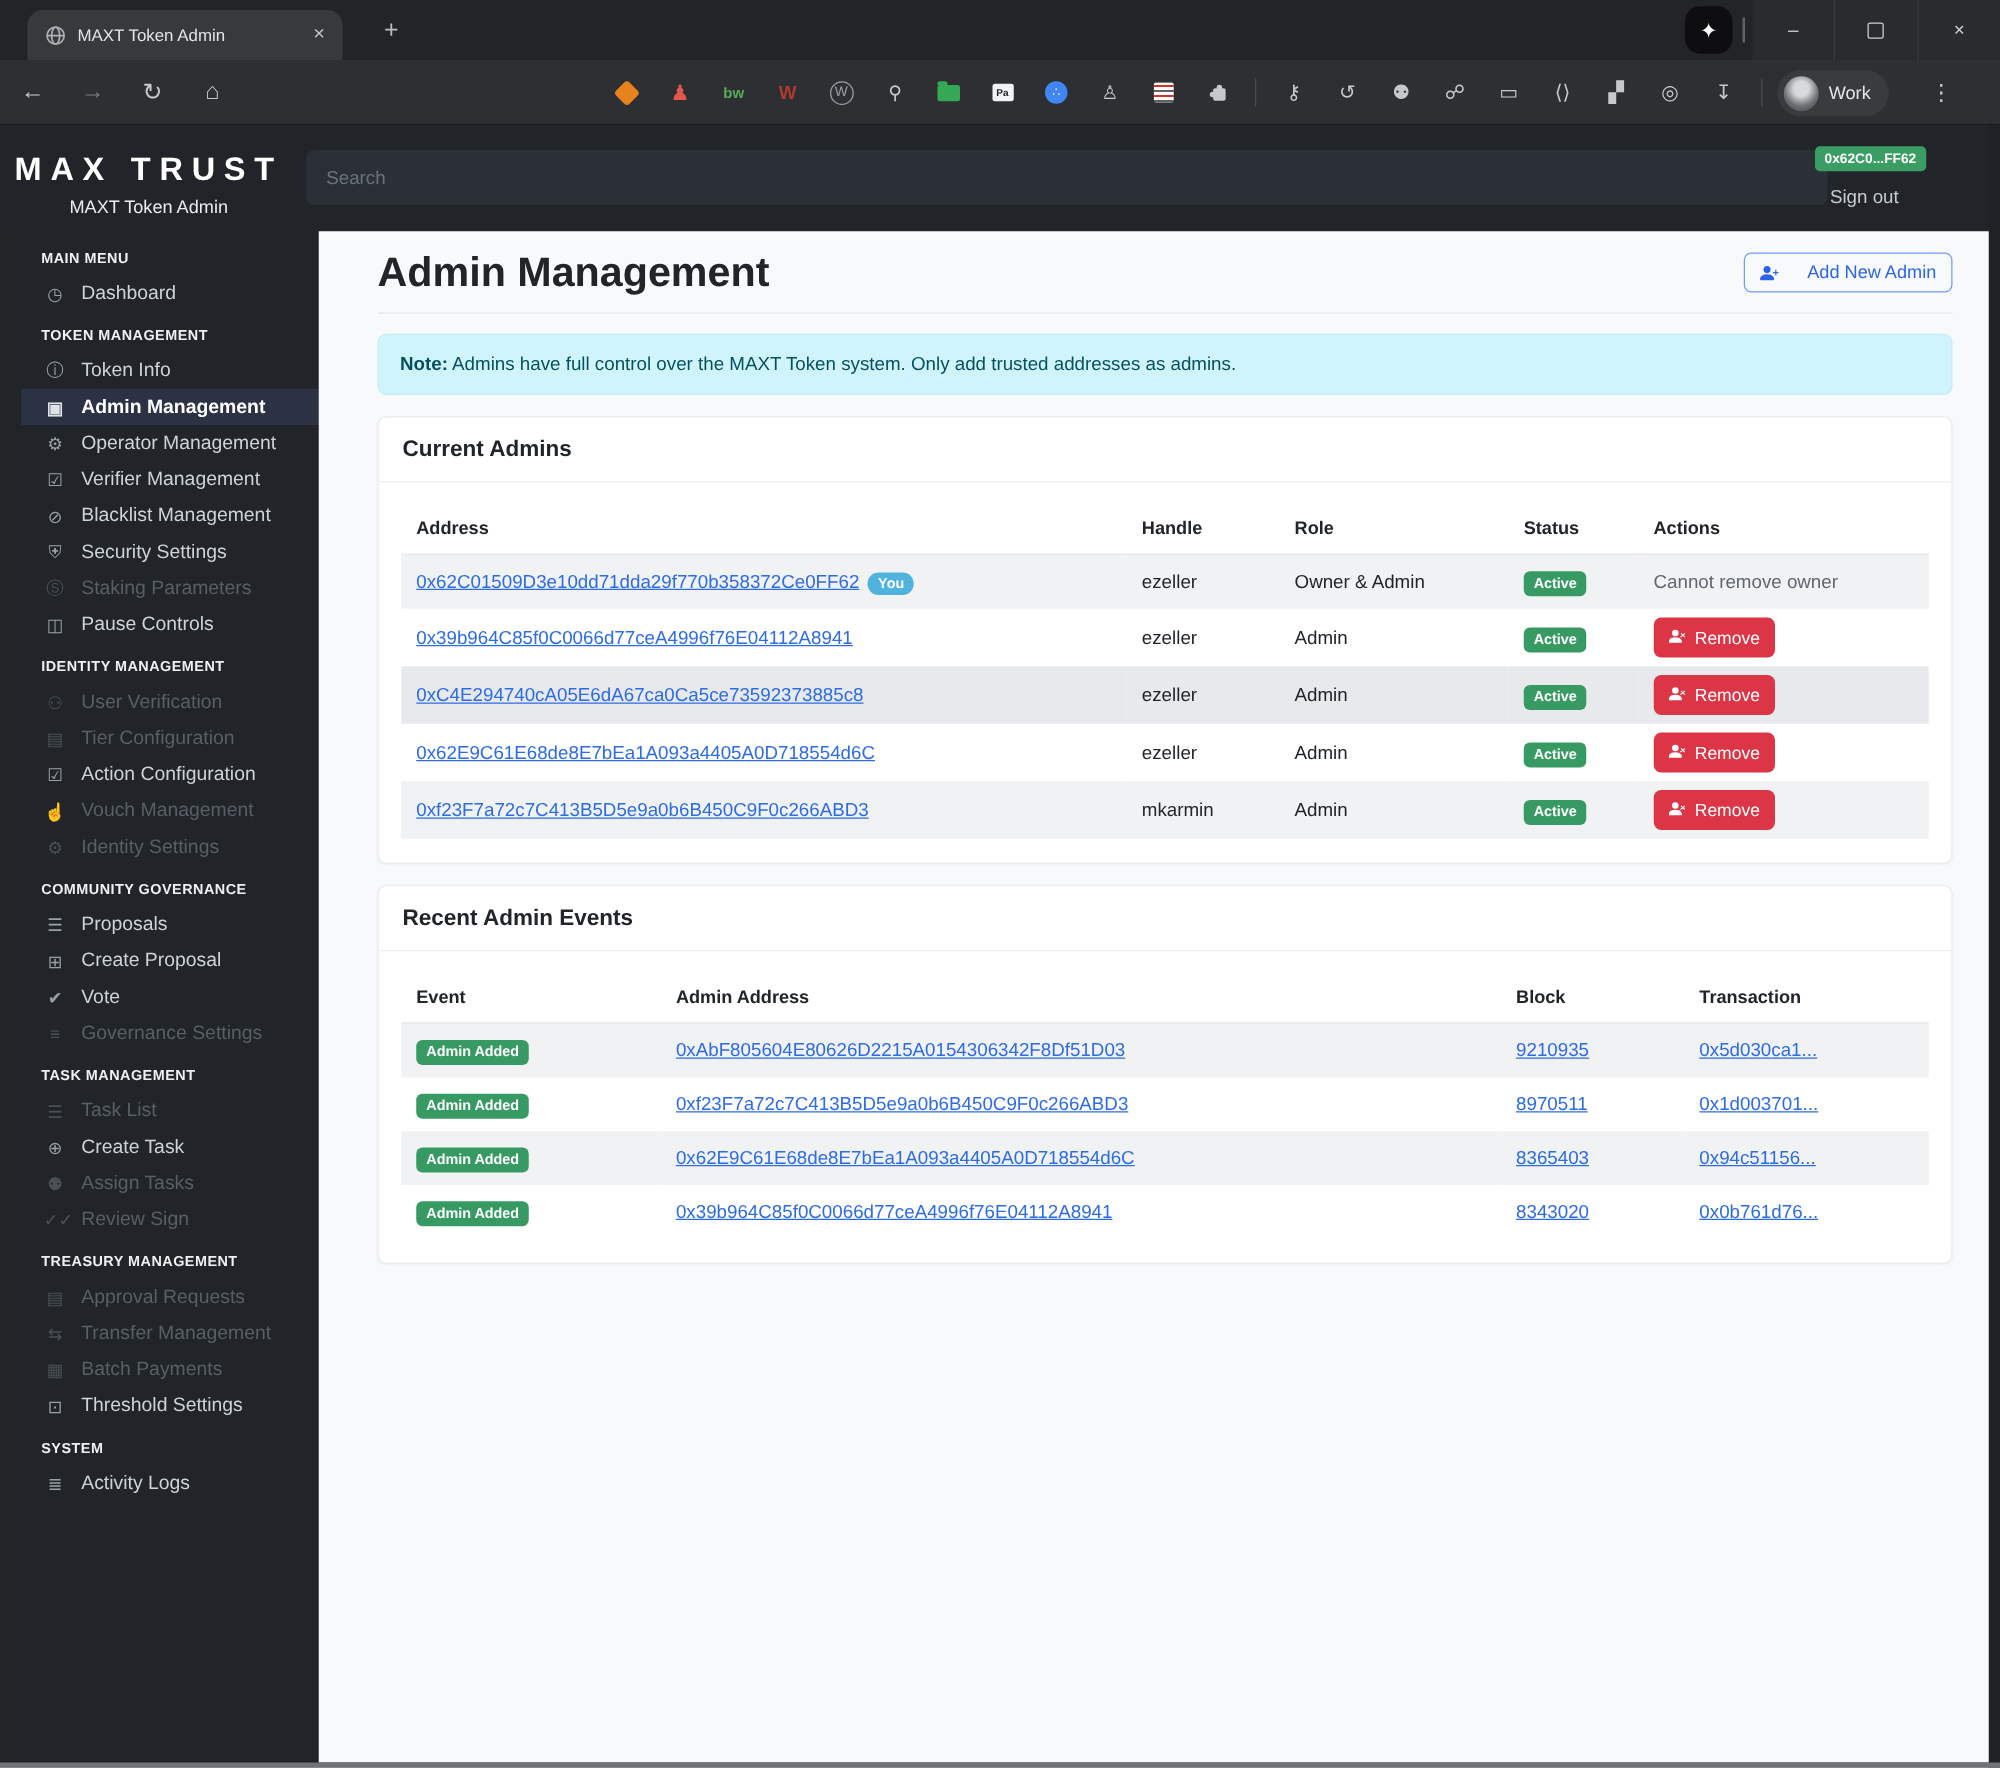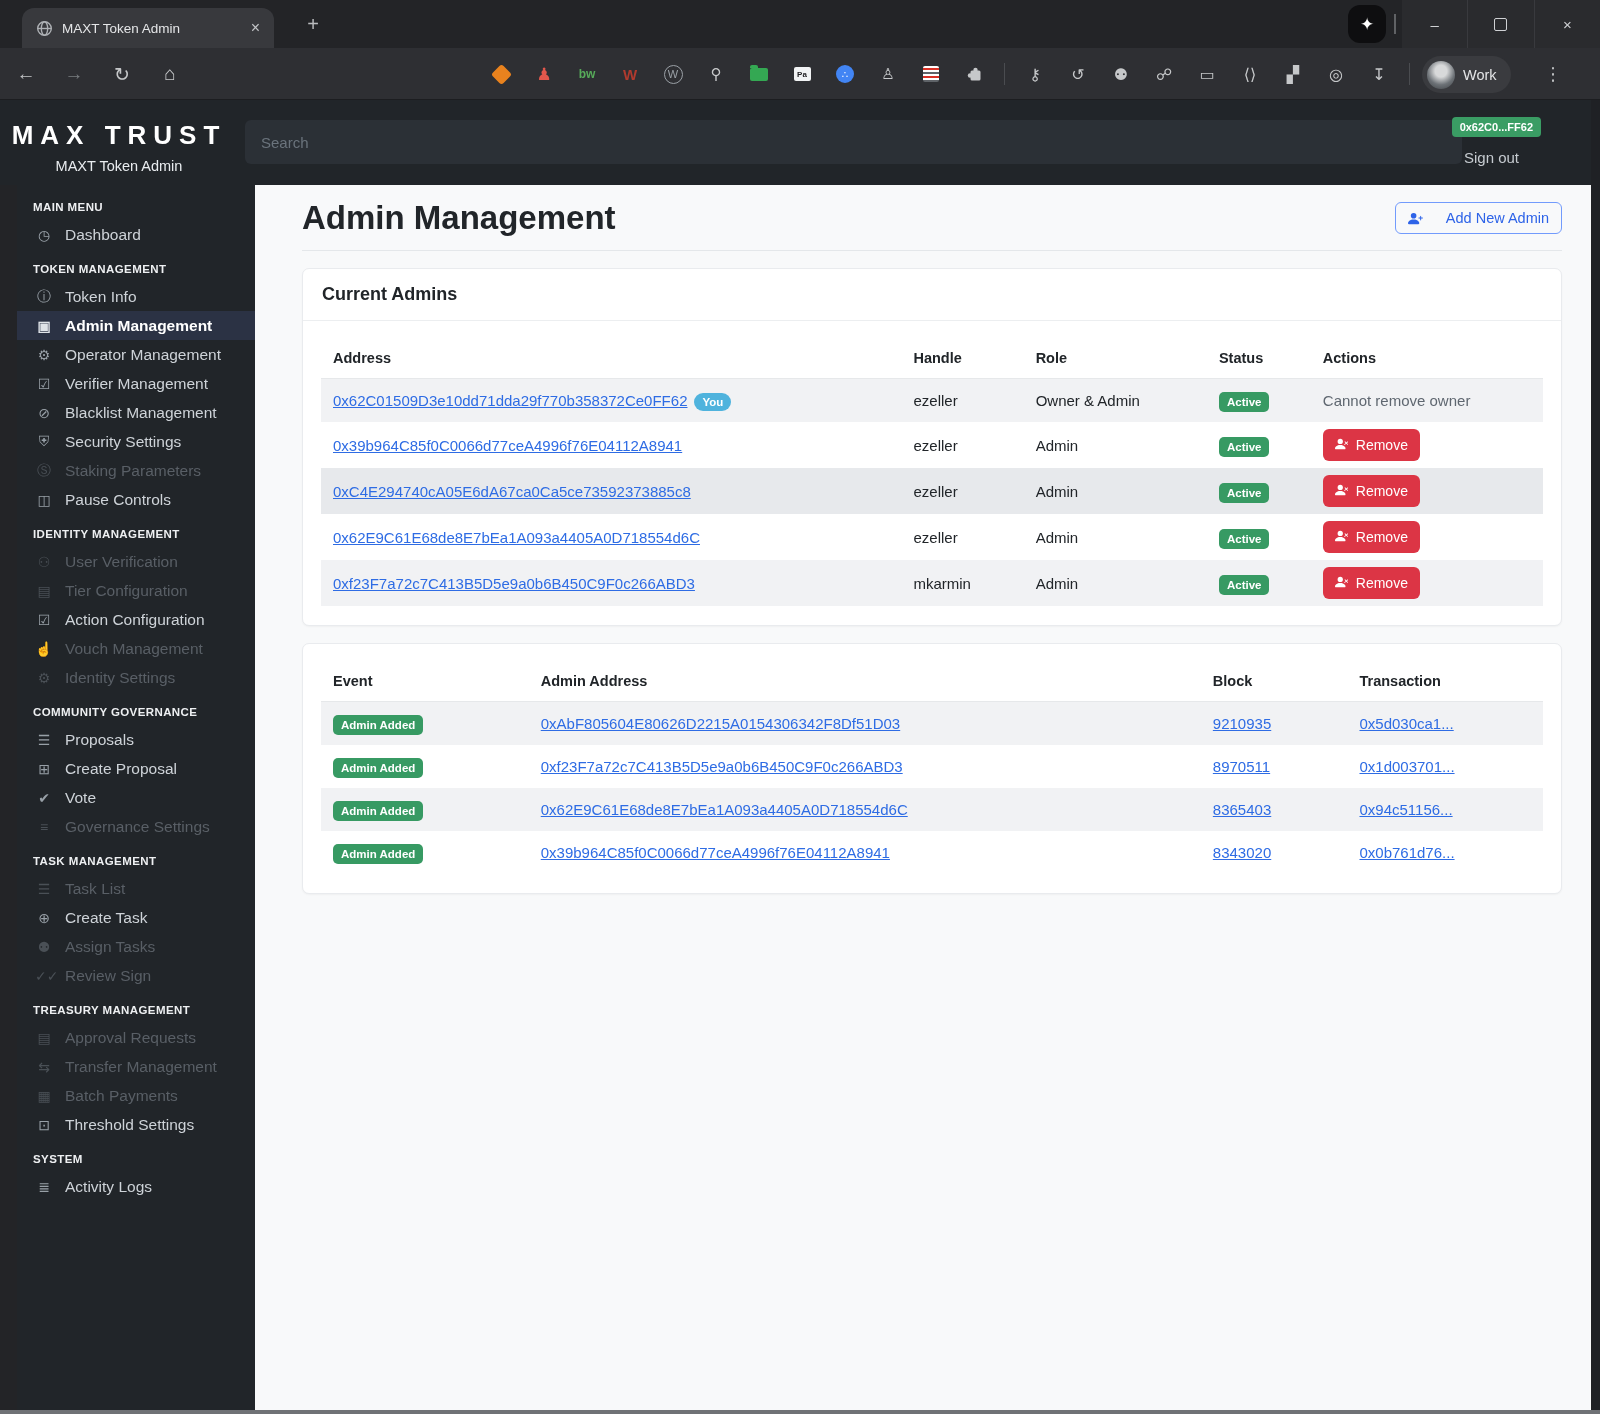--- a/index.html
+++ b/index.html
@@ -358,20 +358,23 @@
       <button class="btn-outline">
         <svg width="15" height="15" viewBox="0 0 16 16" fill="currentColor">
           <path d="M6 8a3 3 0 1 0 0-6 3 3 0 0 0 0 6Z"></path>
           <path d="M1 14s-1 0-1-1 1-4 6-4 6 3 6 4-1 1-1 1H1Z"></path>
           <path d="M13.5 5a.5.5 0 0 1 .5.5V7h1.5a.5.5 0 0 1 0 1H14v1.5a.5.5 0 0 1-1 0V8h-1.5a.5.5 0 0 1 0-1H13V5.5a.5.5 0 0 1 .5-.5Z"></path>
         </svg>
         <span>Add New Admin</span>
       </button>
     </div>
     <hr class="head-divider">
+    <div class="alert-info">
+      <b>Note:</b><span> Admins have full control over the MAXT Token system. Only add trusted addresses as admins.</span>
+    </div>
 
     <div class="card">
       <div class="card-header">Current Admins</div>
       <div class="card-body">
         <table>
           <colgroup>
               <col style="width:47.5%">
               <col style="width:10%">
               <col style="width:15%">
               <col style="width:8.5%">
@@ -449,20 +452,21 @@
                     </svg>
                     <span>Remove</span>
                   </button></td>
               </tr>
             </tbody>
         </table>
       </div>
     </div>
 
     <div class="card">
+      <div class="card-header">Recent Admin Events</div>
       <div class="card-body">
         <table>
           <colgroup>
               <col style="width:17%">
               <col style="width:55%">
               <col style="width:12%">
               <col style="width:16%">
             </colgroup>
           <thead>
               <tr id="events-head">

